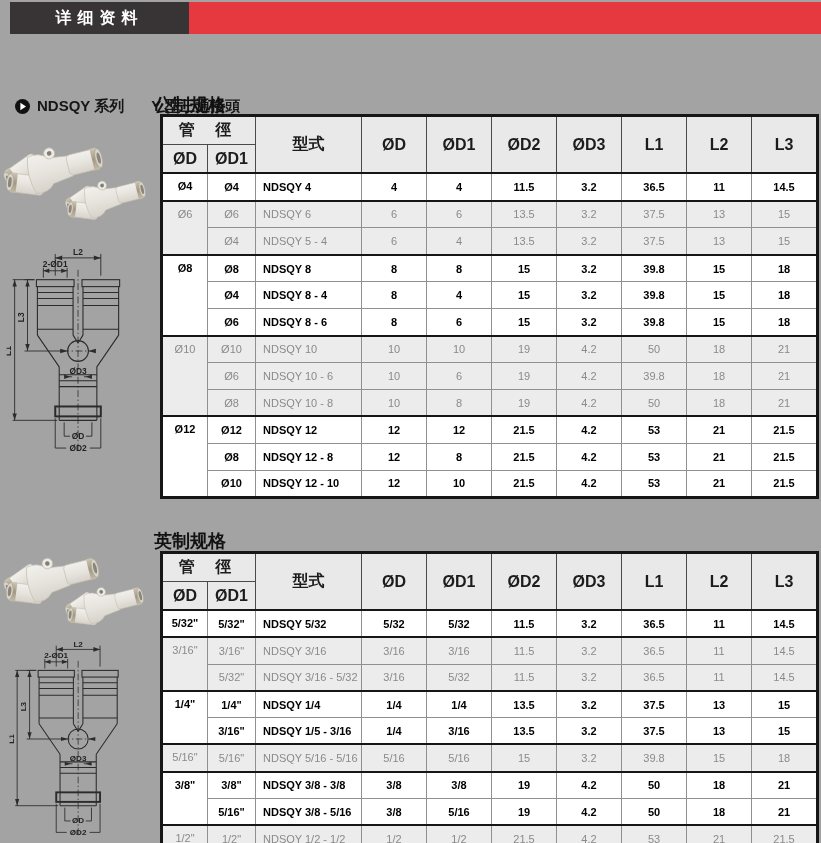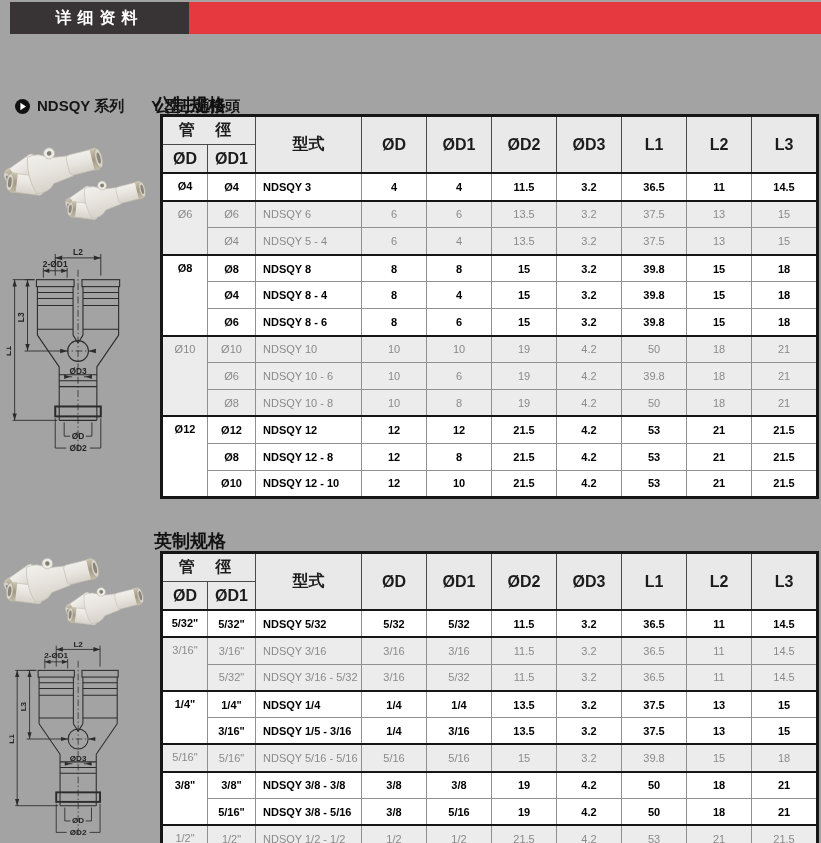--- a/index.html
+++ b/index.html
@@ -266,21 +266,21 @@
           </tr>
           <tr>
             <th>ØD</th>
             <th>ØD1</th>
           </tr>
         </thead>
         <tbody>
           <tr class="em gstart">
             <td rowspan="1" class="odcell">Ø4</td>
             <td>Ø4</td>
-            <td class="model">NDSQY 3</td>
+            <td class="model">NDSQY 4</td>
             <td>4</td>
             <td>4</td>
             <td>11.5</td>
             <td>3.2</td>
             <td>36.5</td>
             <td>11</td>
             <td>14.5</td>
           </tr>
           <tr class="mut gstart">
             <td rowspan="2" class="odcell">Ø6</td>

